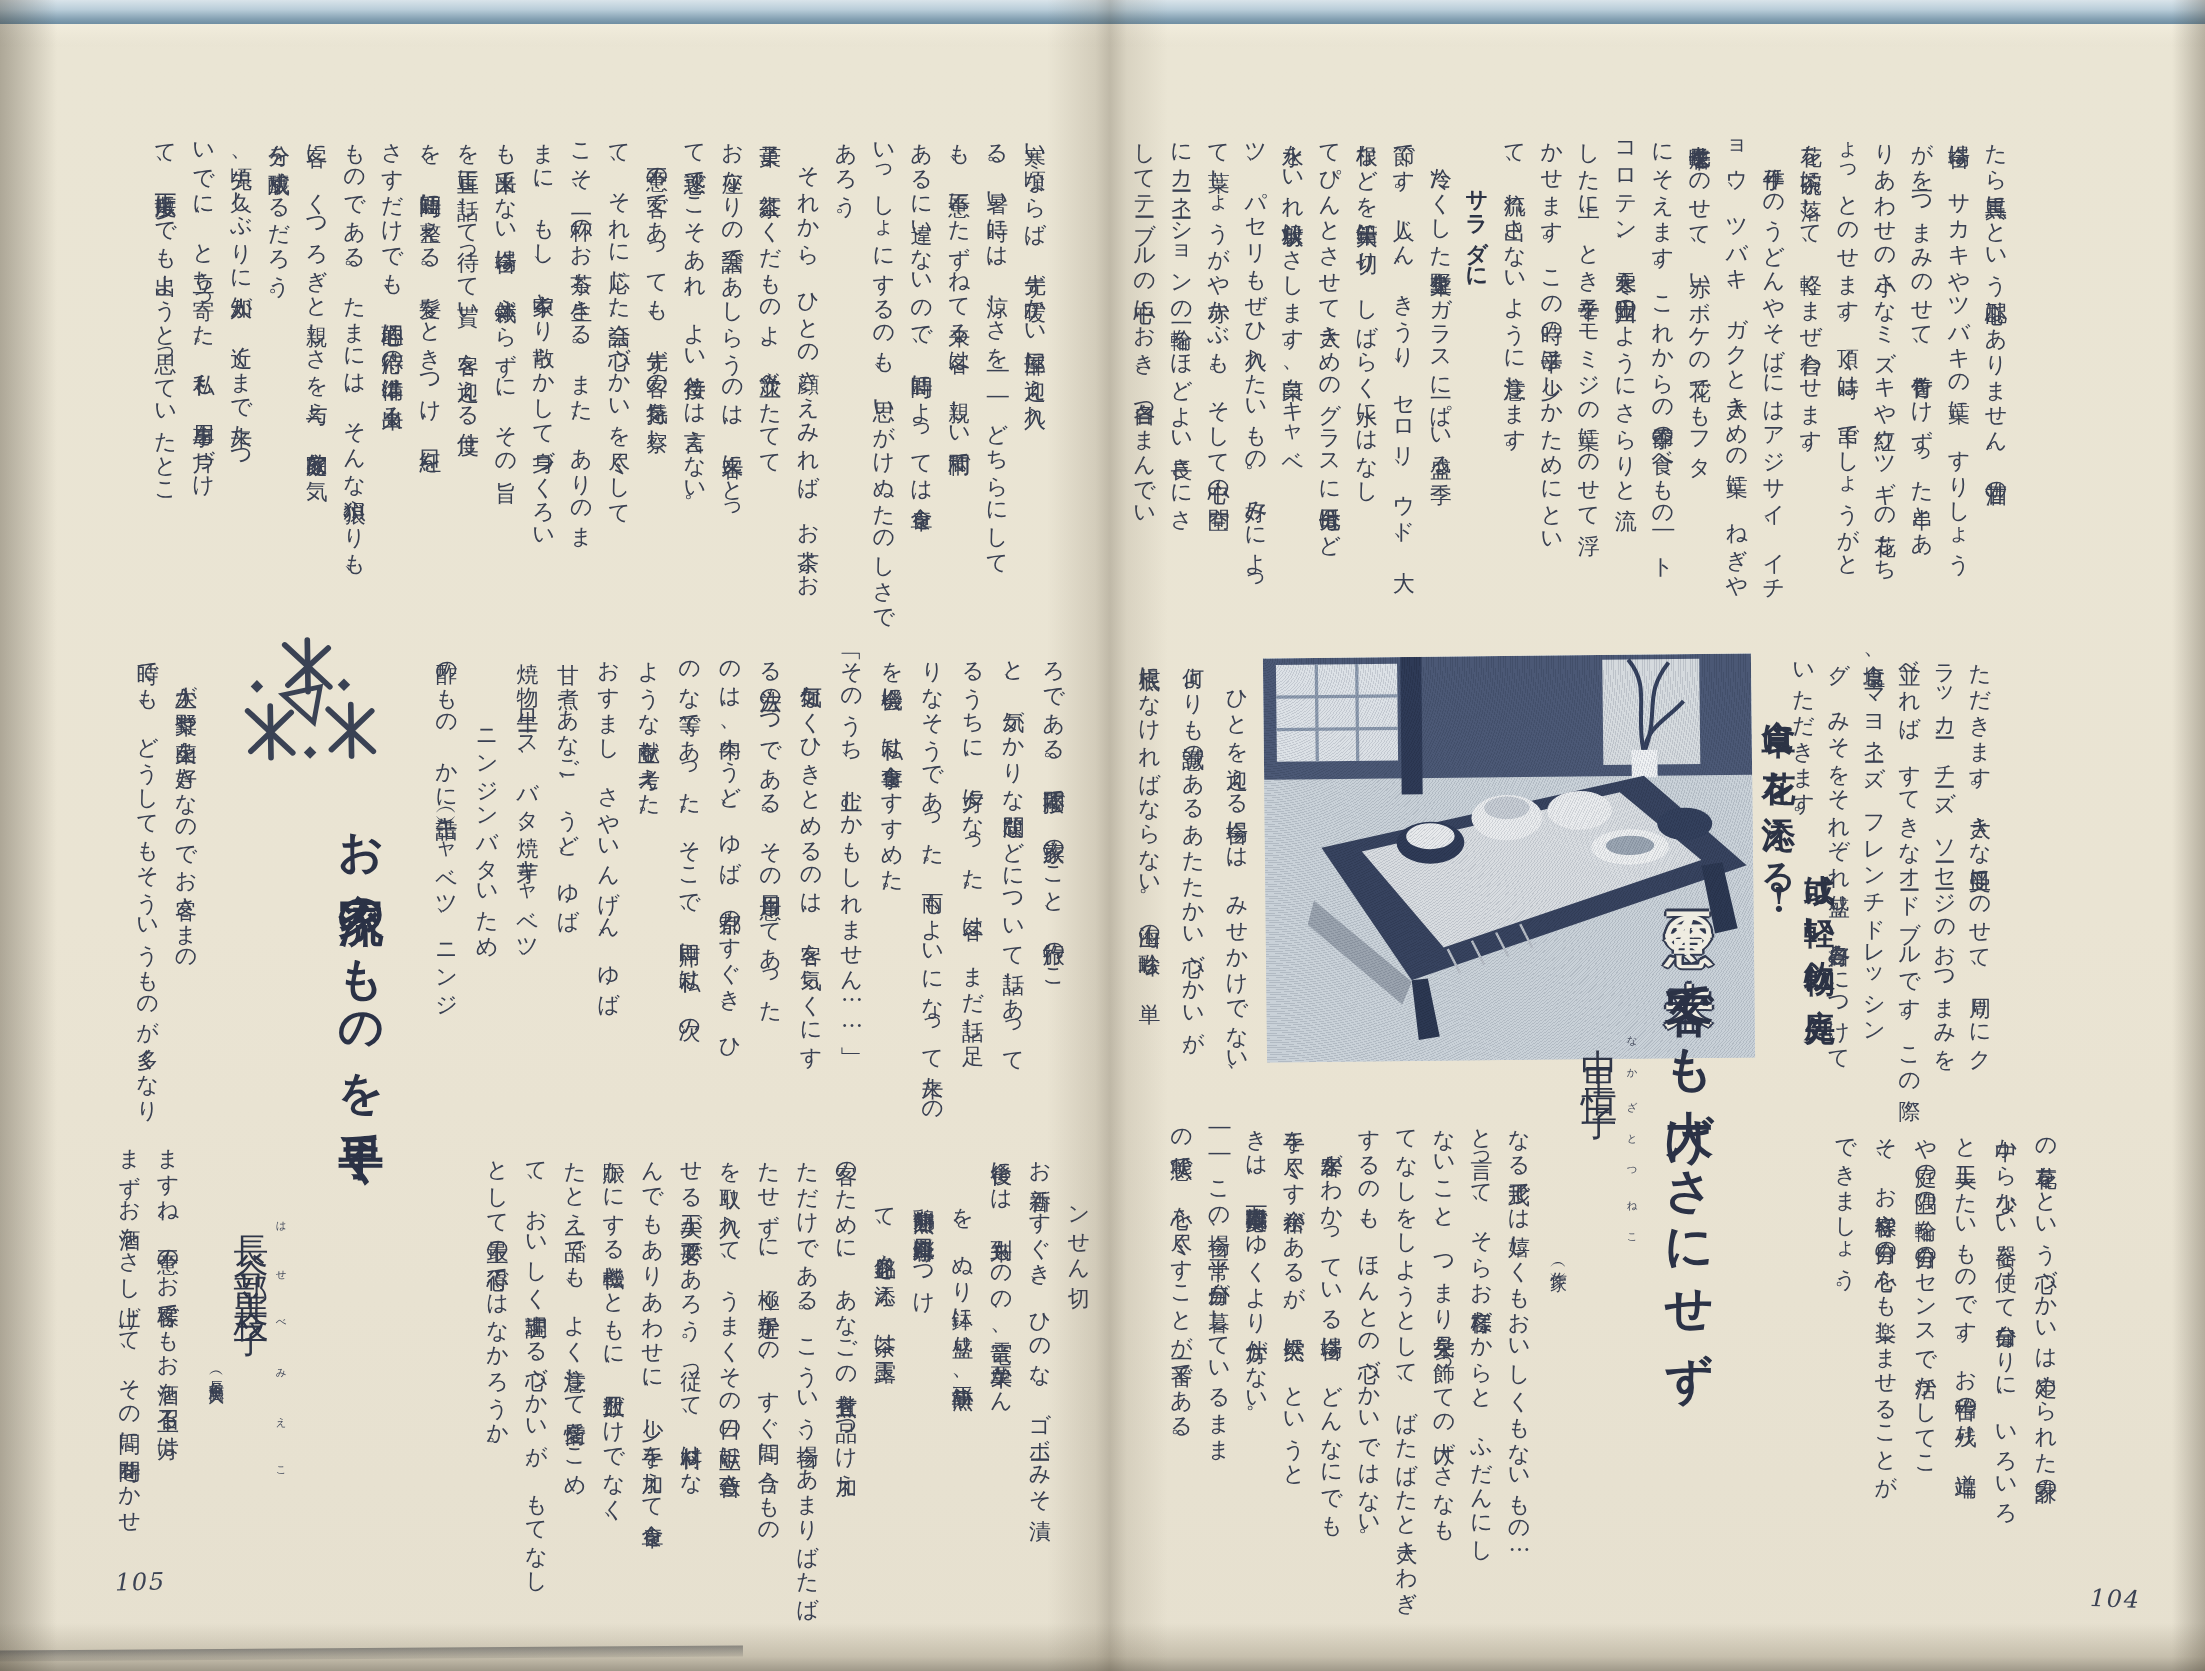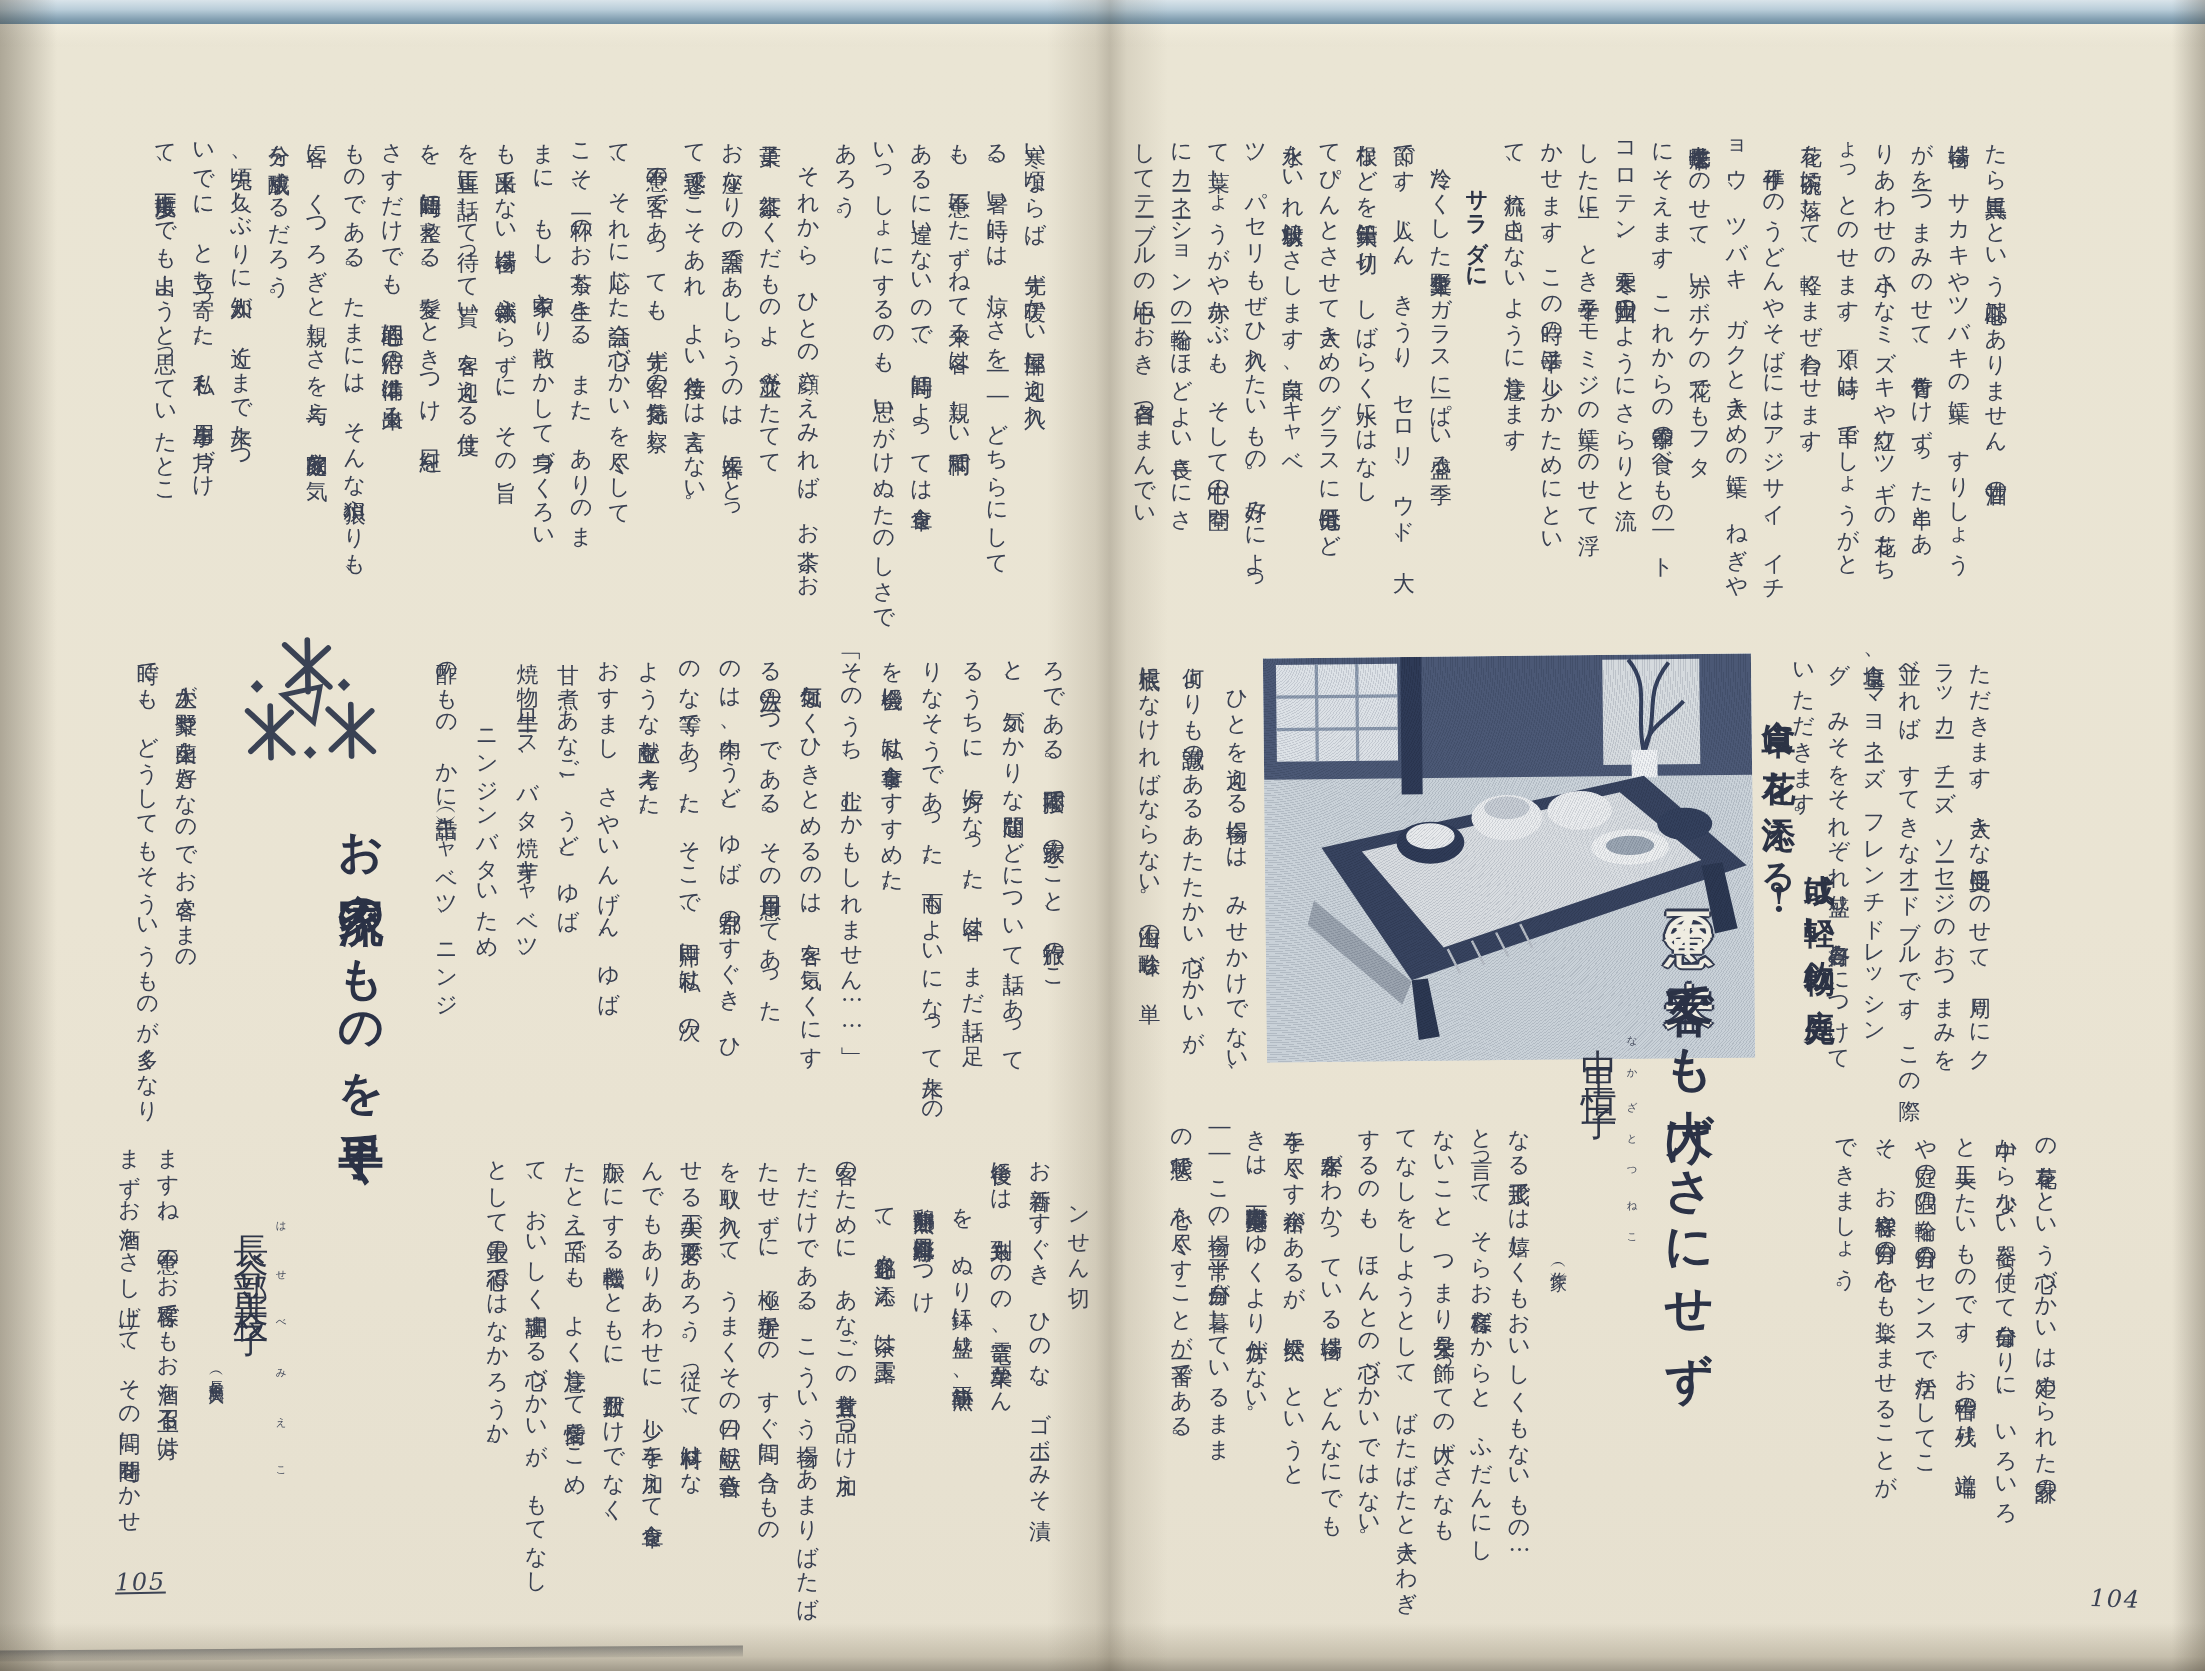--- a/index.html
+++ b/index.html
@@ -40,21 +40,21 @@
   .author-r{left:1581px;top:1020px;font-size:36px;letter-spacing:19.4px;color:#2f3648;}
   .author-r-role{left:1550px;top:1257px;font-size:17px;letter-spacing:1.6px;color:#394052;}
   .headline-l{left:339px;top:800px;font-size:45px;letter-spacing:5.7px;font-weight:bold;color:#2b3246;}
   .author-l-furi{left:276px;top:1214px;font-size:10.5px;letter-spacing:37px;color:#434a5c;}
   .author-l{left:233px;top:1207px;font-size:35px;letter-spacing:18px;color:#2f3648;}
   .author-l-note{left:208px;top:1366px;font-size:15.4px;letter-spacing:1.6px;color:#394052;}
 
   .pagenum{position:absolute;font-family:"DejaVu Serif",serif;font-style:italic;
            font-size:24px;color:#3c4354;letter-spacing:1.6px;}
   .pagenum.p104{left:2090px;top:1585px;transform:rotate(2deg);}
-  .pagenum.p105{left:115px;top:1568px;transform:rotate(-1deg);text-decoration:underline;}
+  .pagenum.p105{left:115px;top:1568px;transform:rotate(-1deg);}
 
   
   .photo{position:absolute;left:1265px;top:656px;width:488px;height:404px;overflow:hidden;
          transform:rotate(-.6deg);background:#c7cfd7;}
   .photo-grain{position:absolute;left:1265px;top:656px;width:488px;height:404px;transform:rotate(-.6deg);
      background:repeating-radial-gradient(circle at 0 0, rgba(46,58,86,.14) 0 0.8px, rgba(0,0,0,0) 0.8px 2.4px);
      mix-blend-mode:multiply;pointer-events:none;}
   .mark-svg{position:absolute;left:238px;top:635px;}
 </style>
 </head>

